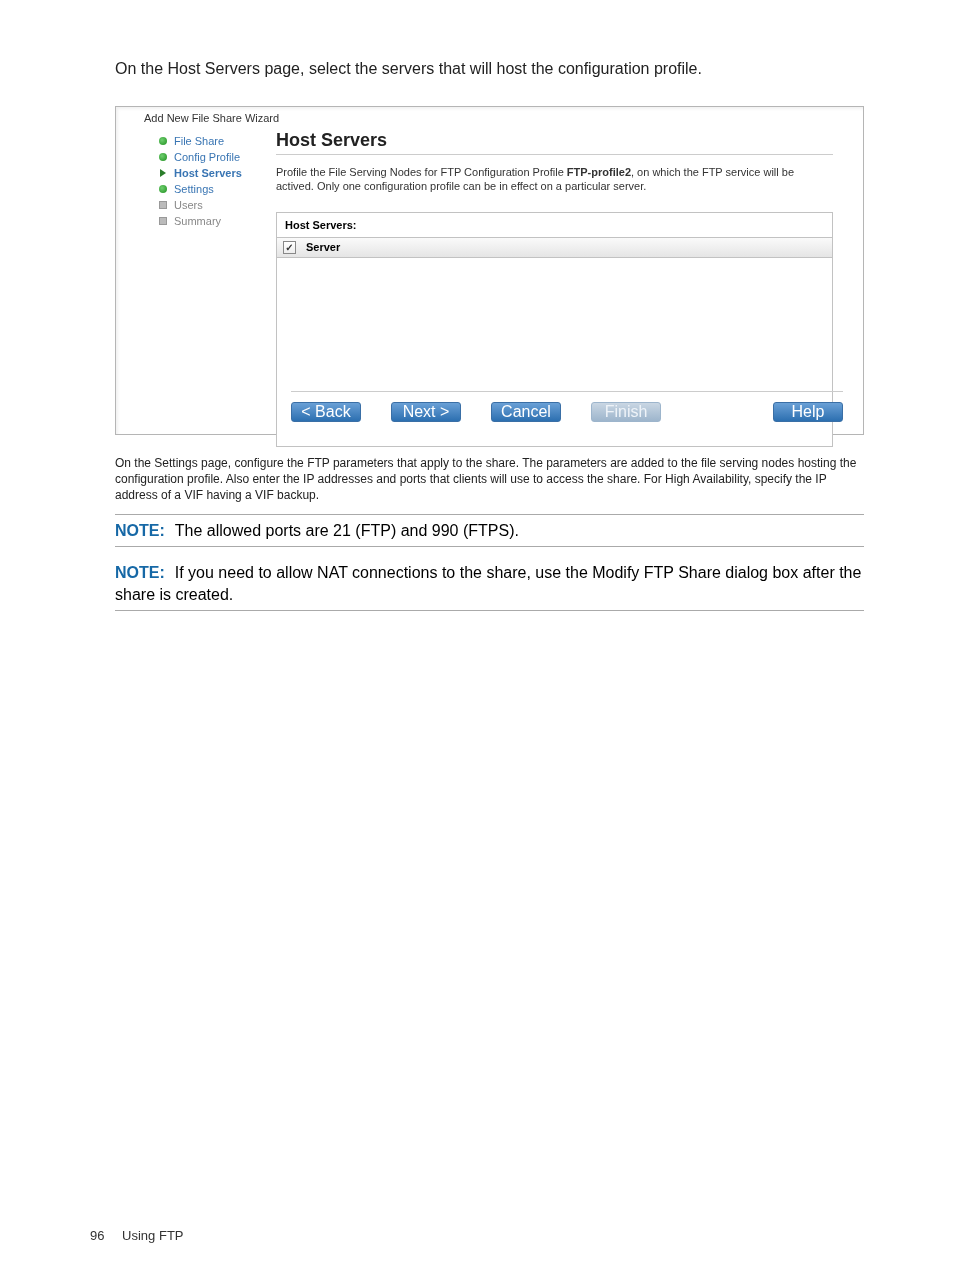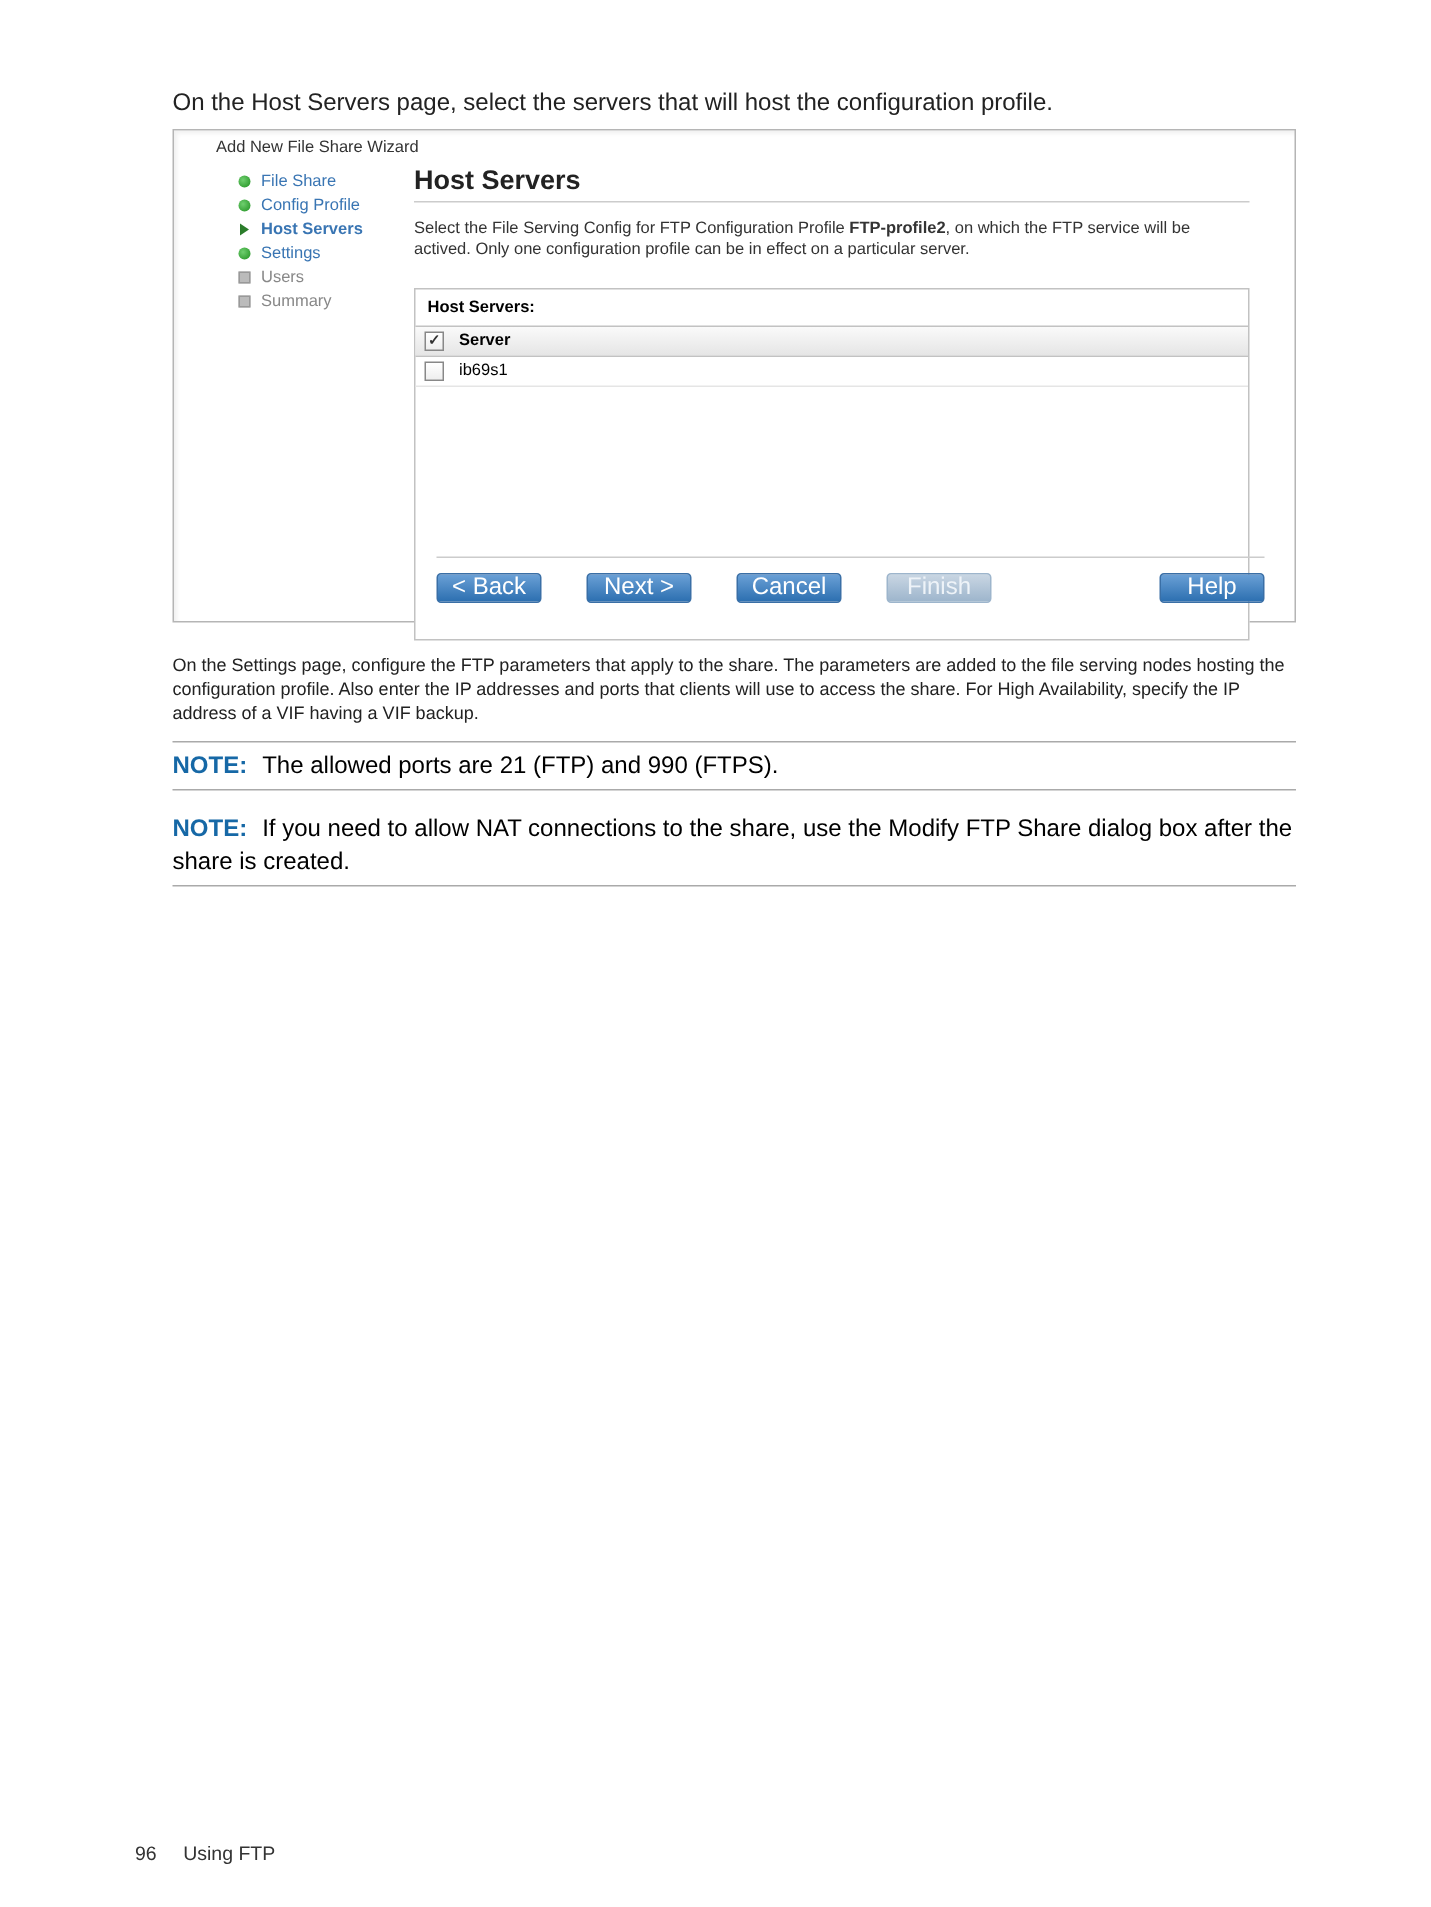--- a/index.html
+++ b/index.html
@@ -7,21 +7,21 @@
       width: 954px;
       height: 1271px;
       font-family: Arial, Helvetica, sans-serif;
       background: #fff;
       position: relative;
       padding: 60px 90px 40px 115px;
     }
     .intro-text {
       font-size: 16px;
       color: #222;
-      margin-bottom: 8px;
+      margin-bottom: 28px;
       font-weight: 400;
     }
     .wizard-container {
       border: 1px solid #b5b5b5;
       height: 329px;
       background: #fff;
       box-shadow: inset 2px 2px 3px rgba(0,0,0,0.06);
       position: relative;
     }
     .wizard-title {
@@ -235,34 +235,30 @@
         <span class="sidebar-icon">
             <span class="square-pending"></span>
           </span>
         <span>Summary</span>
       </div>
     </div>
 
     <div class="wizard-main">
       <div class="wizard-heading">Host Servers</div>
       <div class="wizard-desc">
-        <span>Select the File Serving Config for FTP Configuration Profile </span><span class="bold">FTP-profile2</span><span>, on which the FTP service will be actived. Only one configuration profile can be in effect on a particular server.</span>
+        <span>Profile the File Serving Nodes for FTP Configuration Profile </span><span class="bold">FTP-profile2</span><span>, on which the FTP service will be actived. Only one configuration profile can be in effect on a particular server.</span>
       </div>
 
       <div class="host-servers-panel">
         <div class="host-servers-label">Host Servers:</div>
         <div class="host-table-header">
           <span class="host-checkbox">✓</span>
           <span>Server</span>
         </div>
         <div class="host-table-body">
-          <div class="host-row">
-            <span class="host-checkbox"></span>
-            <span>ib69s1</span>
-          </div>
         </div>
       </div>
     </div>
   </div>
 
   <div class="button-bar">
     <span class="btn">&lt; Back</span>
     <span class="btn">Next &gt;</span>
     <span class="btn">Cancel</span>
     <span class="btn disabled">Finish</span>

